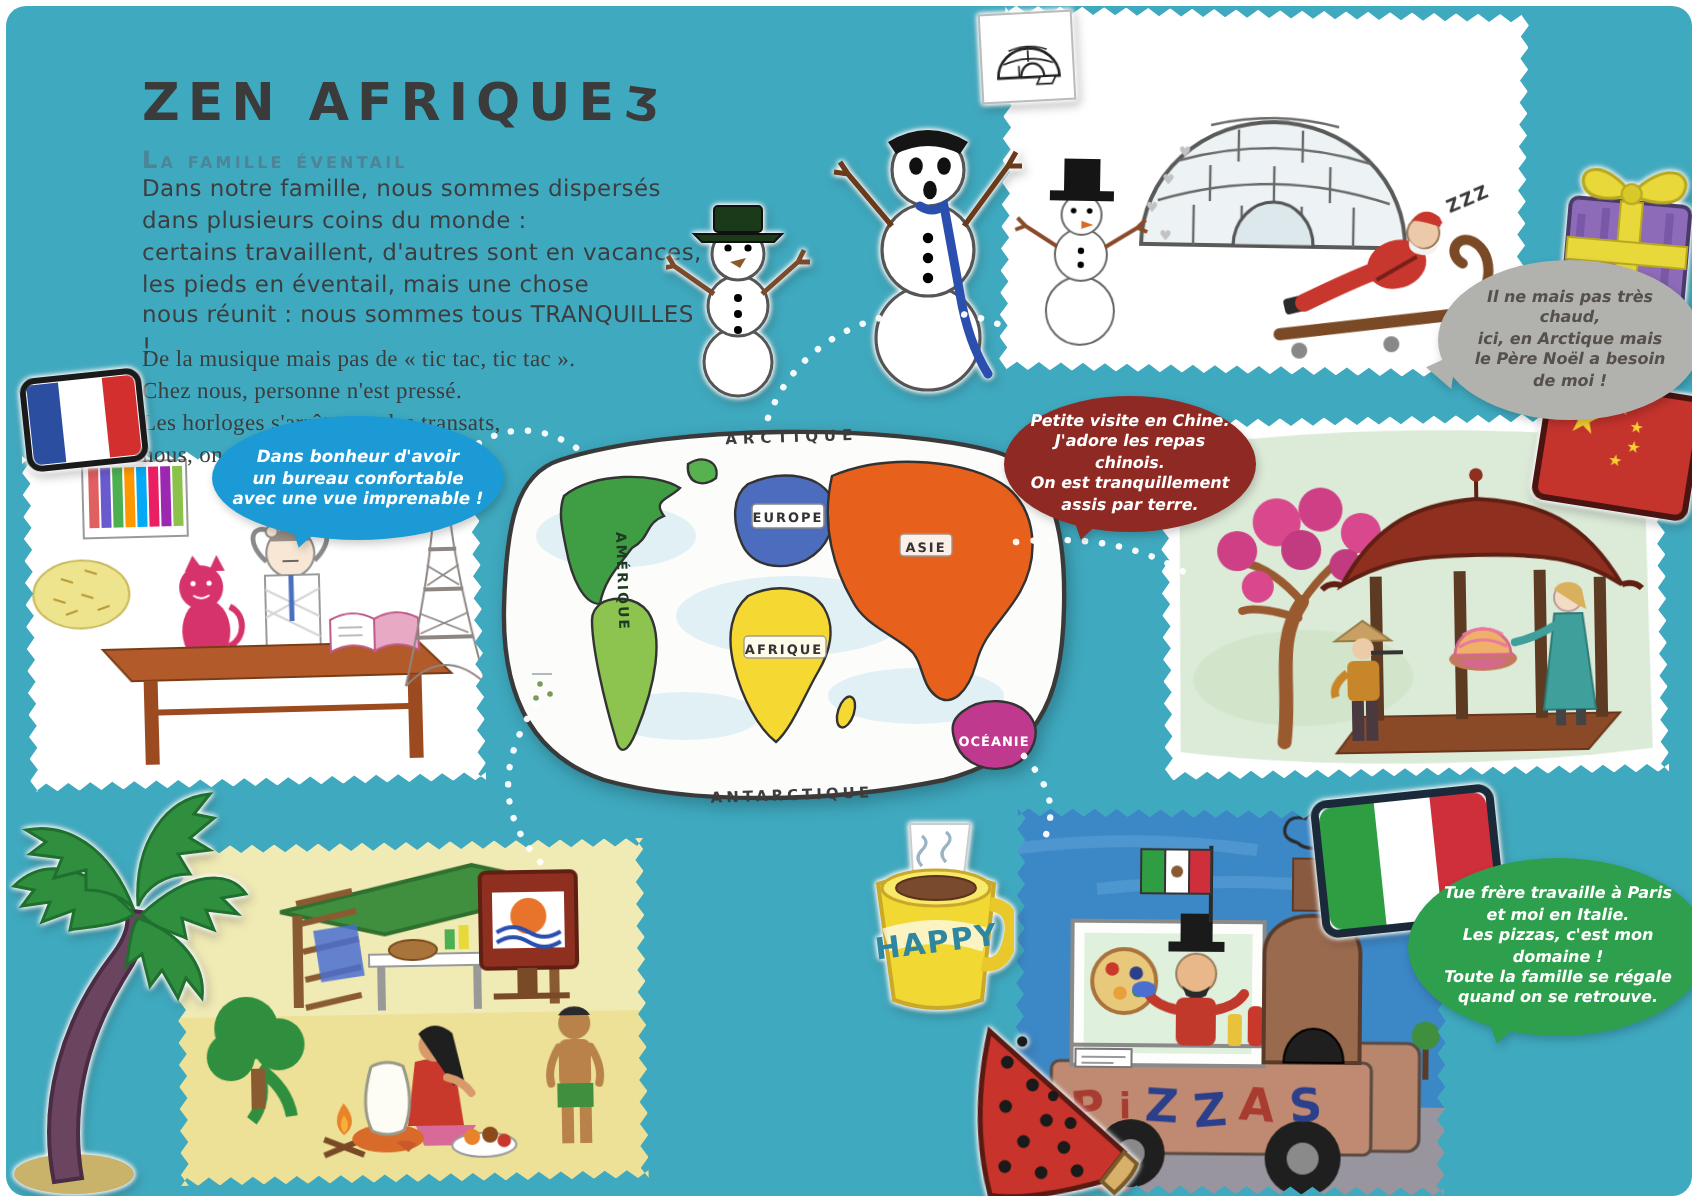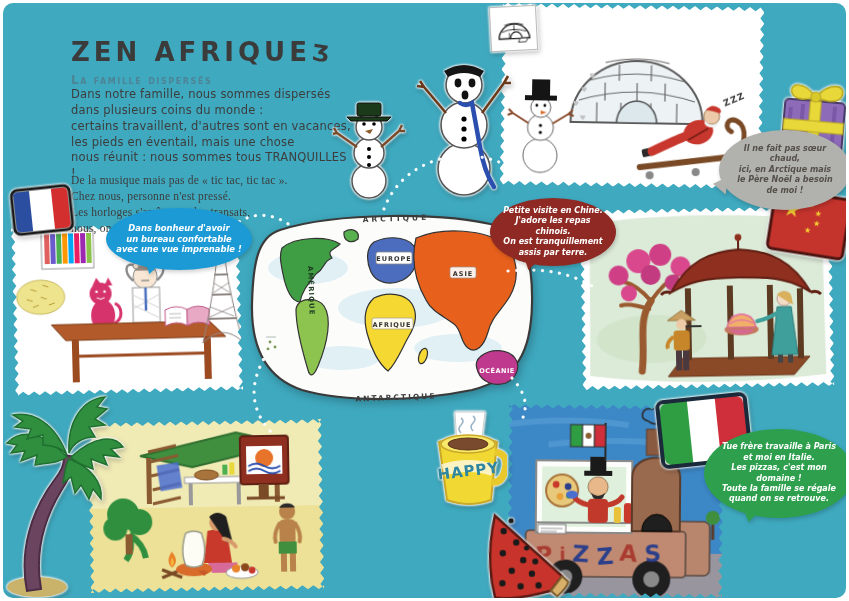--- a/index.html
+++ b/index.html
@@ -40,21 +40,21 @@
 
   
   .connectors{position:absolute;left:0;top:0;z-index:25;pointer-events:none;}
 
   
   .bubble{position:absolute;z-index:30;border-radius:50%;display:flex;align-items:center;justify-content:center;text-align:center;font-style:italic;font-weight:700;font-size:8px;line-height:1.3;color:var(--tc,#fff);background:var(--bc,#999);padding:8px 10px;white-space:pre-line;filter:drop-shadow(1px 2px 2px rgba(0,0,0,.2));}
   .bubble.tail-down::after{content:"";position:absolute;bottom:-13px;left:24%;border:9px solid transparent;border-top:14px solid var(--bc);transform:rotate(14deg);}
   .bubble.tail-left::after{content:"";position:absolute;left:-15px;top:56%;border:9px solid transparent;border-right:14px solid var(--bc);transform:rotate(8deg);}
   #bubble-paris{left:103px;top:205px;width:146px;height:62px;font-size:8.4px;}
   #bubble-arctic{left:716px;top:127px;width:132px;height:80px;}
-  #bubble-china{left:487px;top:195px;width:126px;height:68px;}
+  #bubble-china{left:499px;top:195px;width:126px;height:68px;}
   #bubble-italy{left:701px;top:426px;width:150px;height:89px;}
   #bubble-tahiti{left:280px;top:450px;width:132px;height:96px;}
 
   
   .pizzas{position:absolute;left:28px;top:136px;z-index:5;font-weight:700;font-size:23px;letter-spacing:7px;transform:rotate(-1deg);}
   .pizzas span{display:inline-block;}
   .pizzas span:nth-child(1){transform:rotate(-5deg);}
   .pizzas span:nth-child(2){font-size:18px;transform:translateY(-2px);}
   .pizzas span:nth-child(3){transform:rotate(4deg);}
   .pizzas span:nth-child(4){transform:rotate(-4deg) translateY(2px);}
@@ -64,21 +64,21 @@
   svg text{font-family:"DejaVu Sans","Liberation Sans",sans-serif;font-weight:700;}
 </style>
 </head>
 <body>
 
 <div class="frame">
 <div class="stage">
 
   <div class="headline">
     <div class="title"><span>ZEN AFRIQUE</span><span class="orn">Ʒ</span></div>
-    <div class="subtitle">La famille dispersés</div>
+    <div class="subtitle">La famille éventail</div>
   </div>
   <div class="para para1">Dans notre famille, nous sommes dispersés
 dans plusieurs coins du monde :
 certains travaillent, d'autres sont en vacances,
 les pieds en éventail, mais une chose
 nous réunit : nous sommes tous TRANQUILLES !</div>
   <div class="para para2">De la musique mais pas de « tic tac, tic tac ».
 Chez nous, personne n'est pressé.
 Les horloges s'arrêtent et les transats,
 nous, on aime ça !</div>
@@ -552,21 +552,21 @@
       <path d="M509,375 C525,393 525,406 517,421"></path>
     </g>
   </svg>
 
   <div class="bubble tail-down" id="bubble-paris" style="--bc: #1b9ad6; --tc: #ffffff;">
     <span>Dans bonheur d'avoir
 un bureau confortable
 avec une vue imprenable !</span>
   </div>
   <div class="bubble tail-left" id="bubble-arctic" style="--bc: #b1b1ad; --tc: #55504a;">
-    <span>Il ne fait pas sœur chaud,
+    <span>Il ne mais pas très chaud,
 ici, en Arctique mais
 le Père Noël a besoin
 de moi !</span>
   </div>
   <div class="bubble tail-down" id="bubble-china" style="--bc: #8e2a23; --tc: #ffffff;">
     <span>Petite visite en Chine.
 J'adore les repas chinois.
 On est tranquillement
 assis par terre.</span>
   </div>

